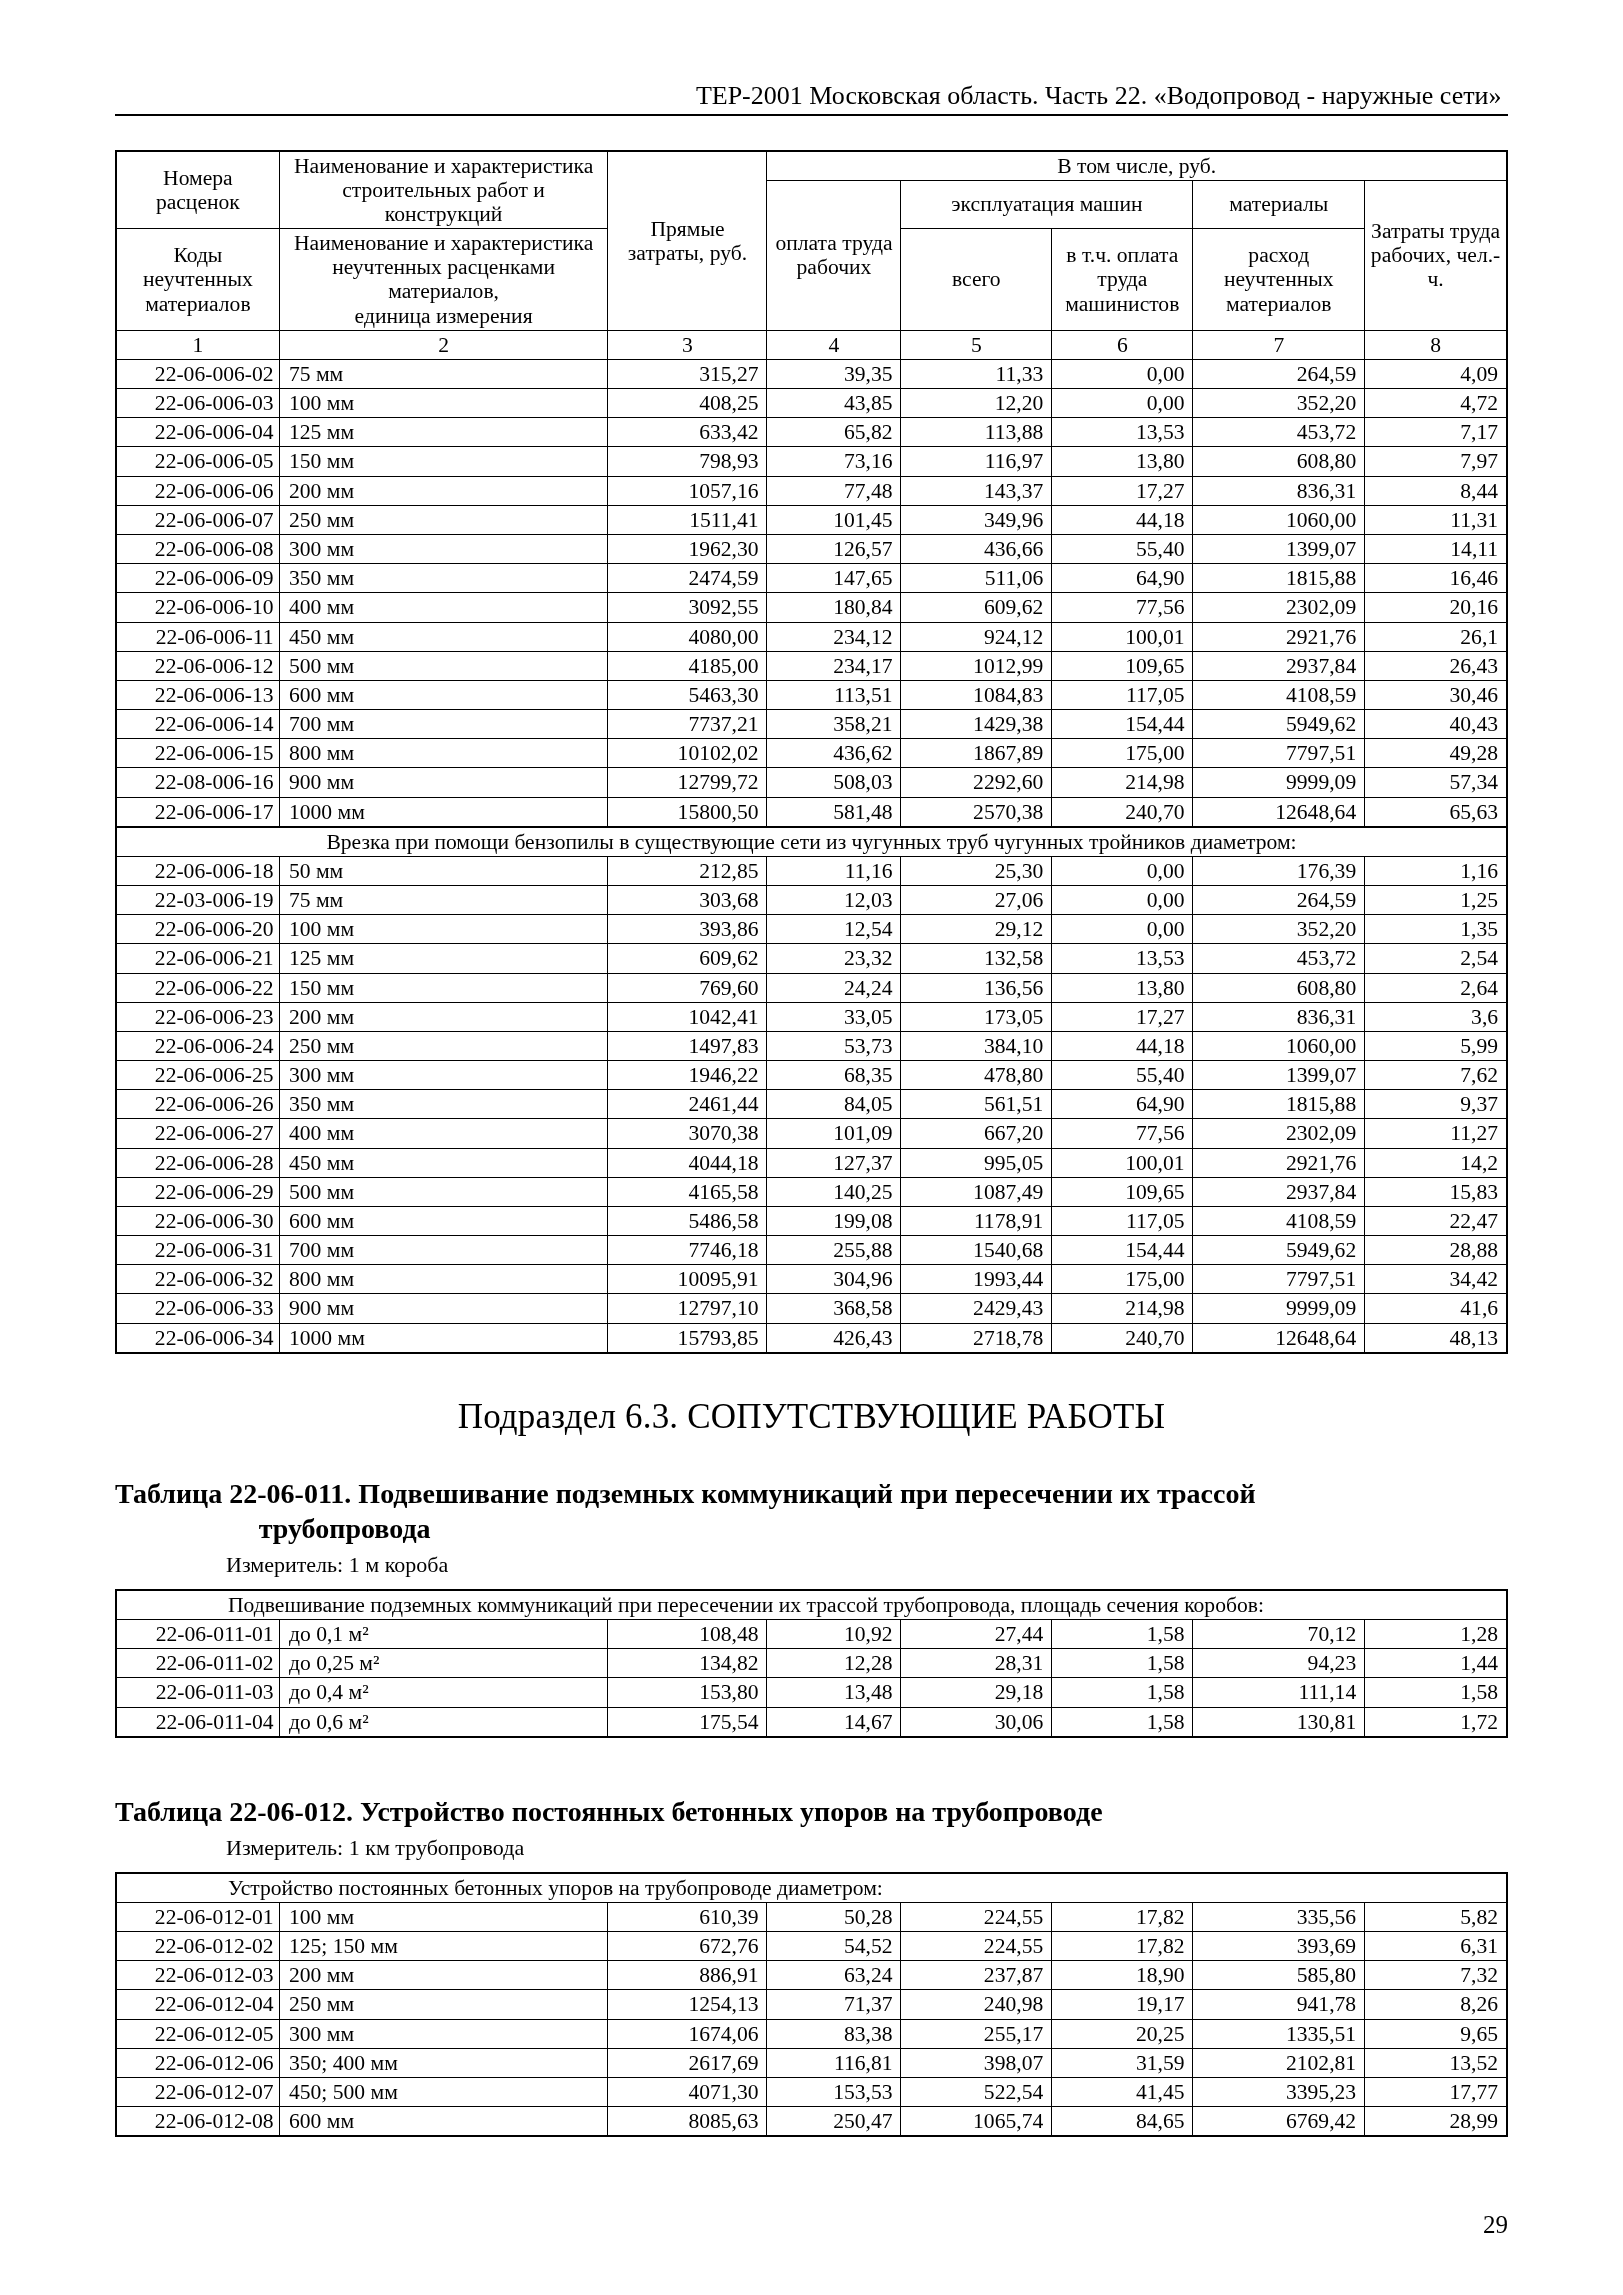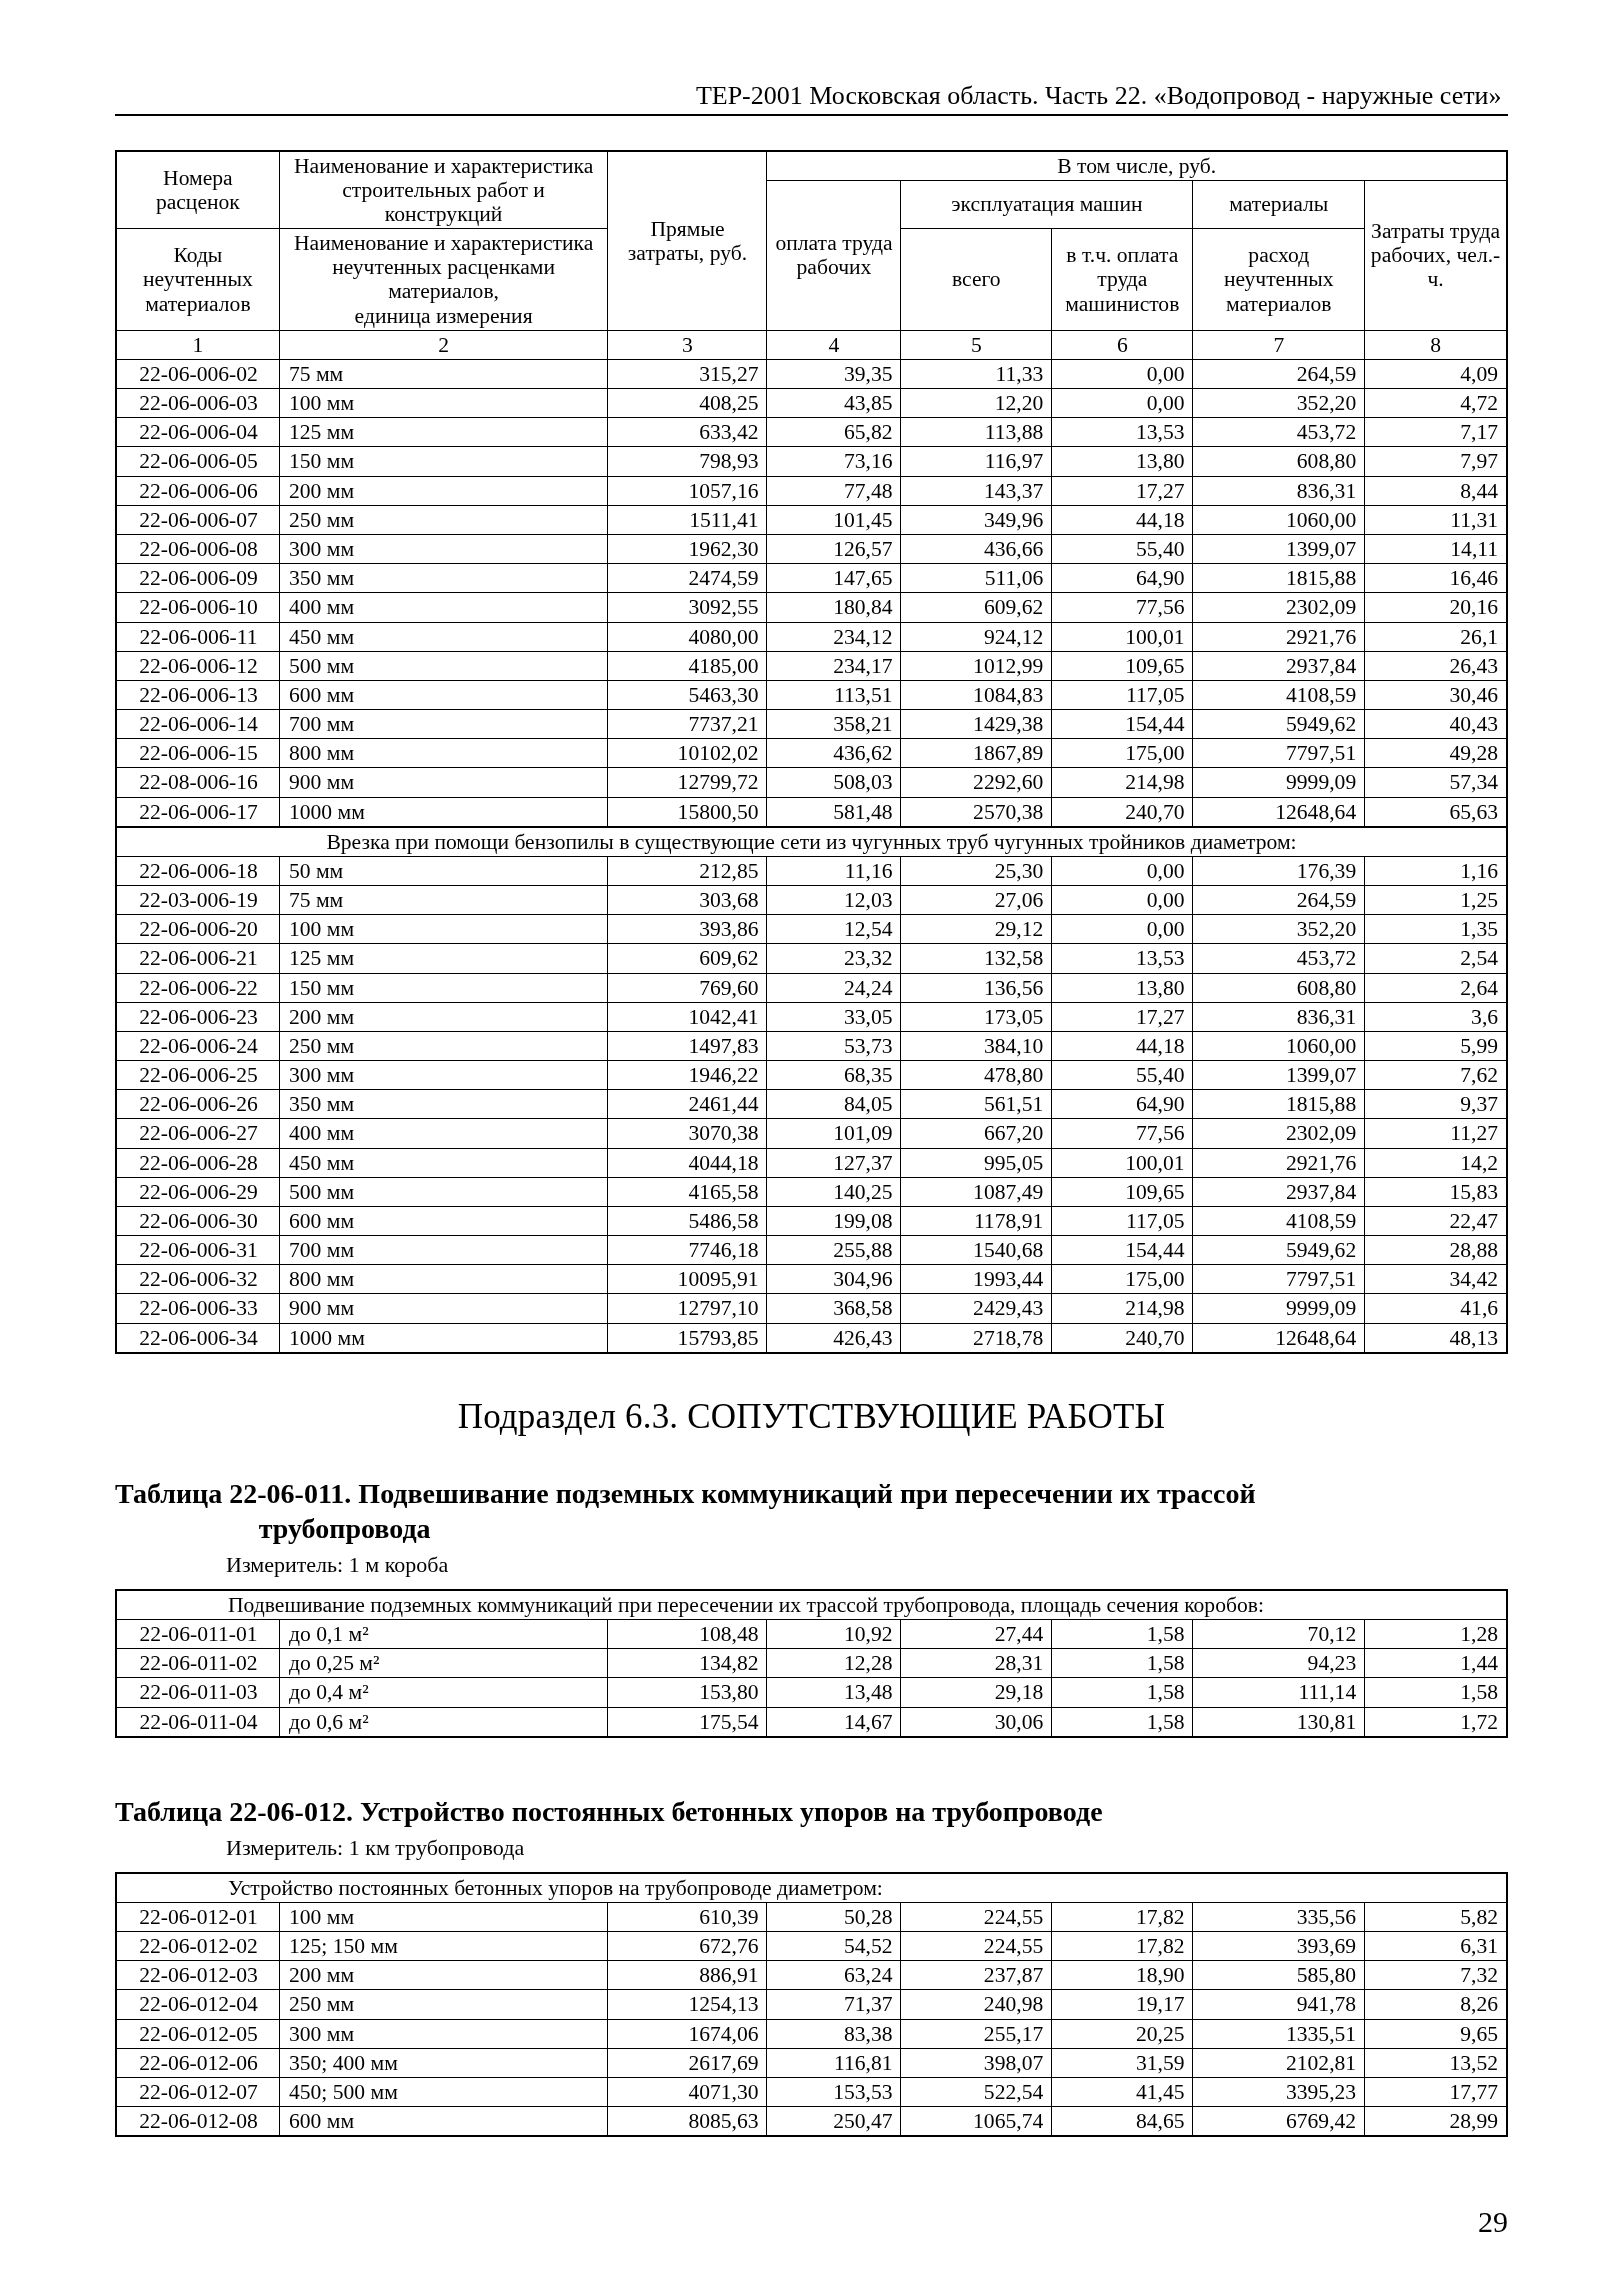--- a/index.html
+++ b/index.html
@@ -37,21 +37,21 @@
     border:1.3px solid #000;
     padding:2px 5.2px;
     font-weight:normal;
     font-size:21.6px;
     line-height:1.12;
     vertical-align:middle;
   }
   .outer{ border:2.6px solid #000; }
   .thead td{ text-align:center; vertical-align:middle; }
   .colnum td{ text-align:center; font-size:20px; padding:0.7px 0 2px 0; }
-  .c-code{ width:156px; text-align:center; padding-left:6.5px !important; }
+  .c-code{ width:156px; text-align:right; padding-left:6.5px !important; }
   .c-name{ width:314px; text-align:left; padding-left:9.2px !important; }
   .c-num { text-align:right; padding-right:7.9px !important; }
   .w3{ width:152px; }
   .w4{ width:128px; }
   .w5{ width:144px; }
   .w6{ width:135px; }
   .w7{ width:164px; }
   .w8{ width:136px; }
   .grouprow td{
     text-align:center;
@@ -82,21 +82,21 @@
     font-size:22px;
     margin:6.5px 0 10.5px 0;
     padding-left:111px;
   }
   .spacer-lg{ height:56px; }
   
   .pagenum{
     position:absolute;
     right:115px;
     bottom:56px;
-    font-size:30px;
+    font-size:25px;
   }
 </style>
 </head>
 <body>
 
 <div class="page">
 
   <div class="runhead">ТЕР-2001 Московская область. Часть 22. «Водопровод - наружные сети»</div>
   <div class="runrule"></div>
 

